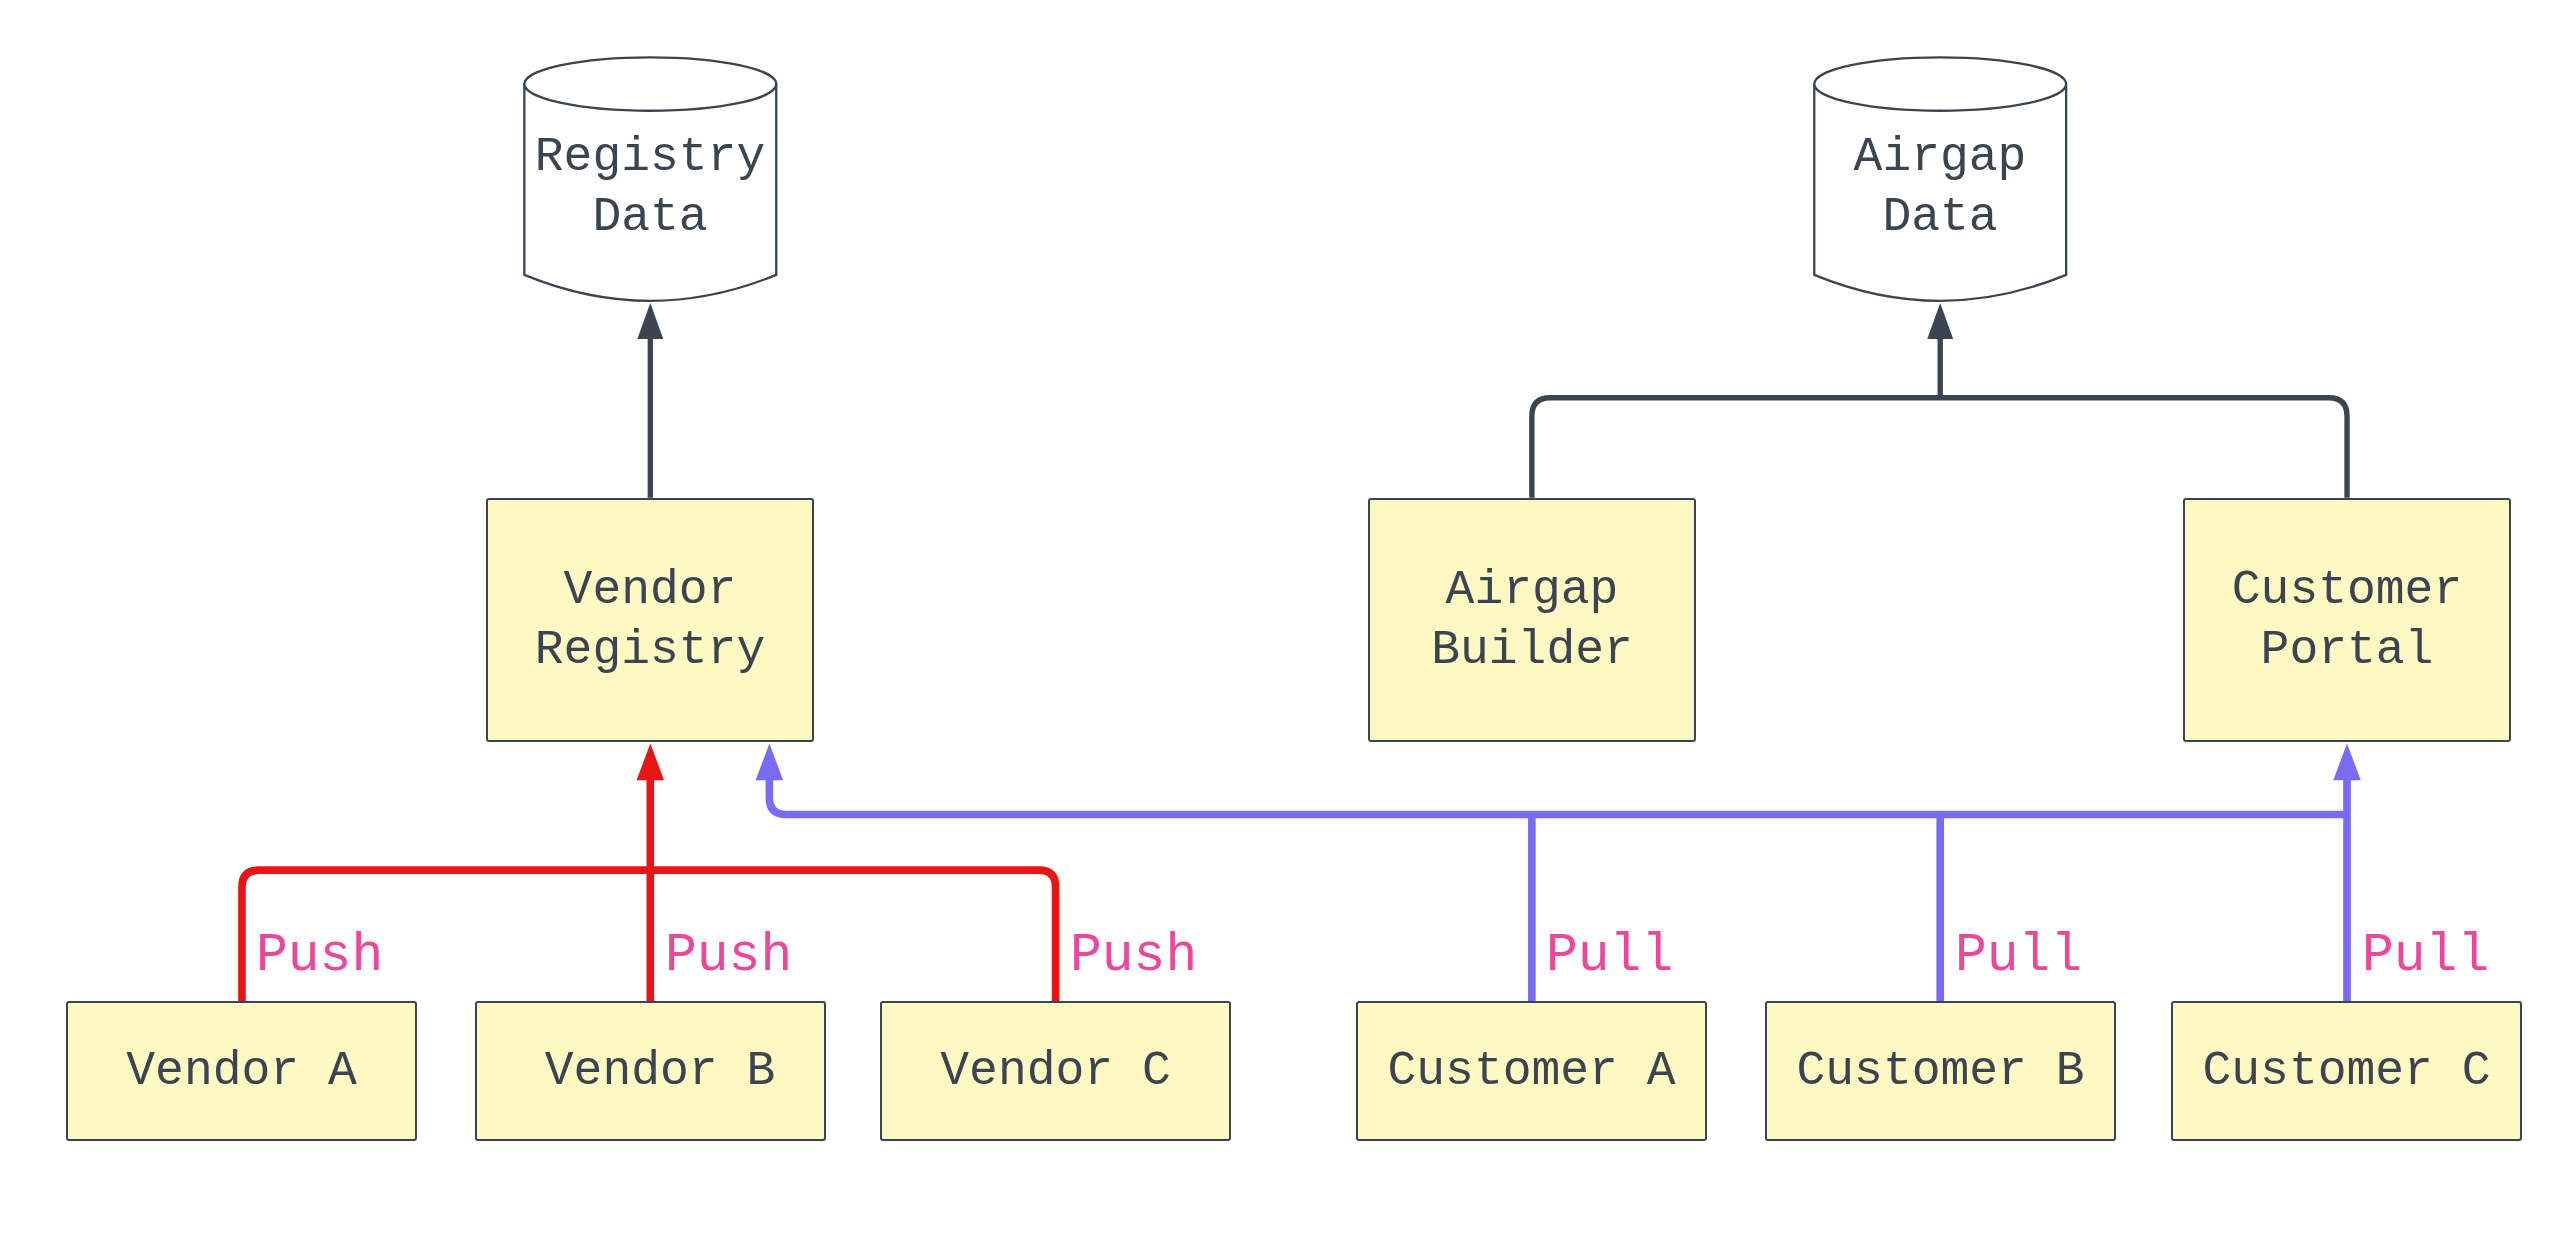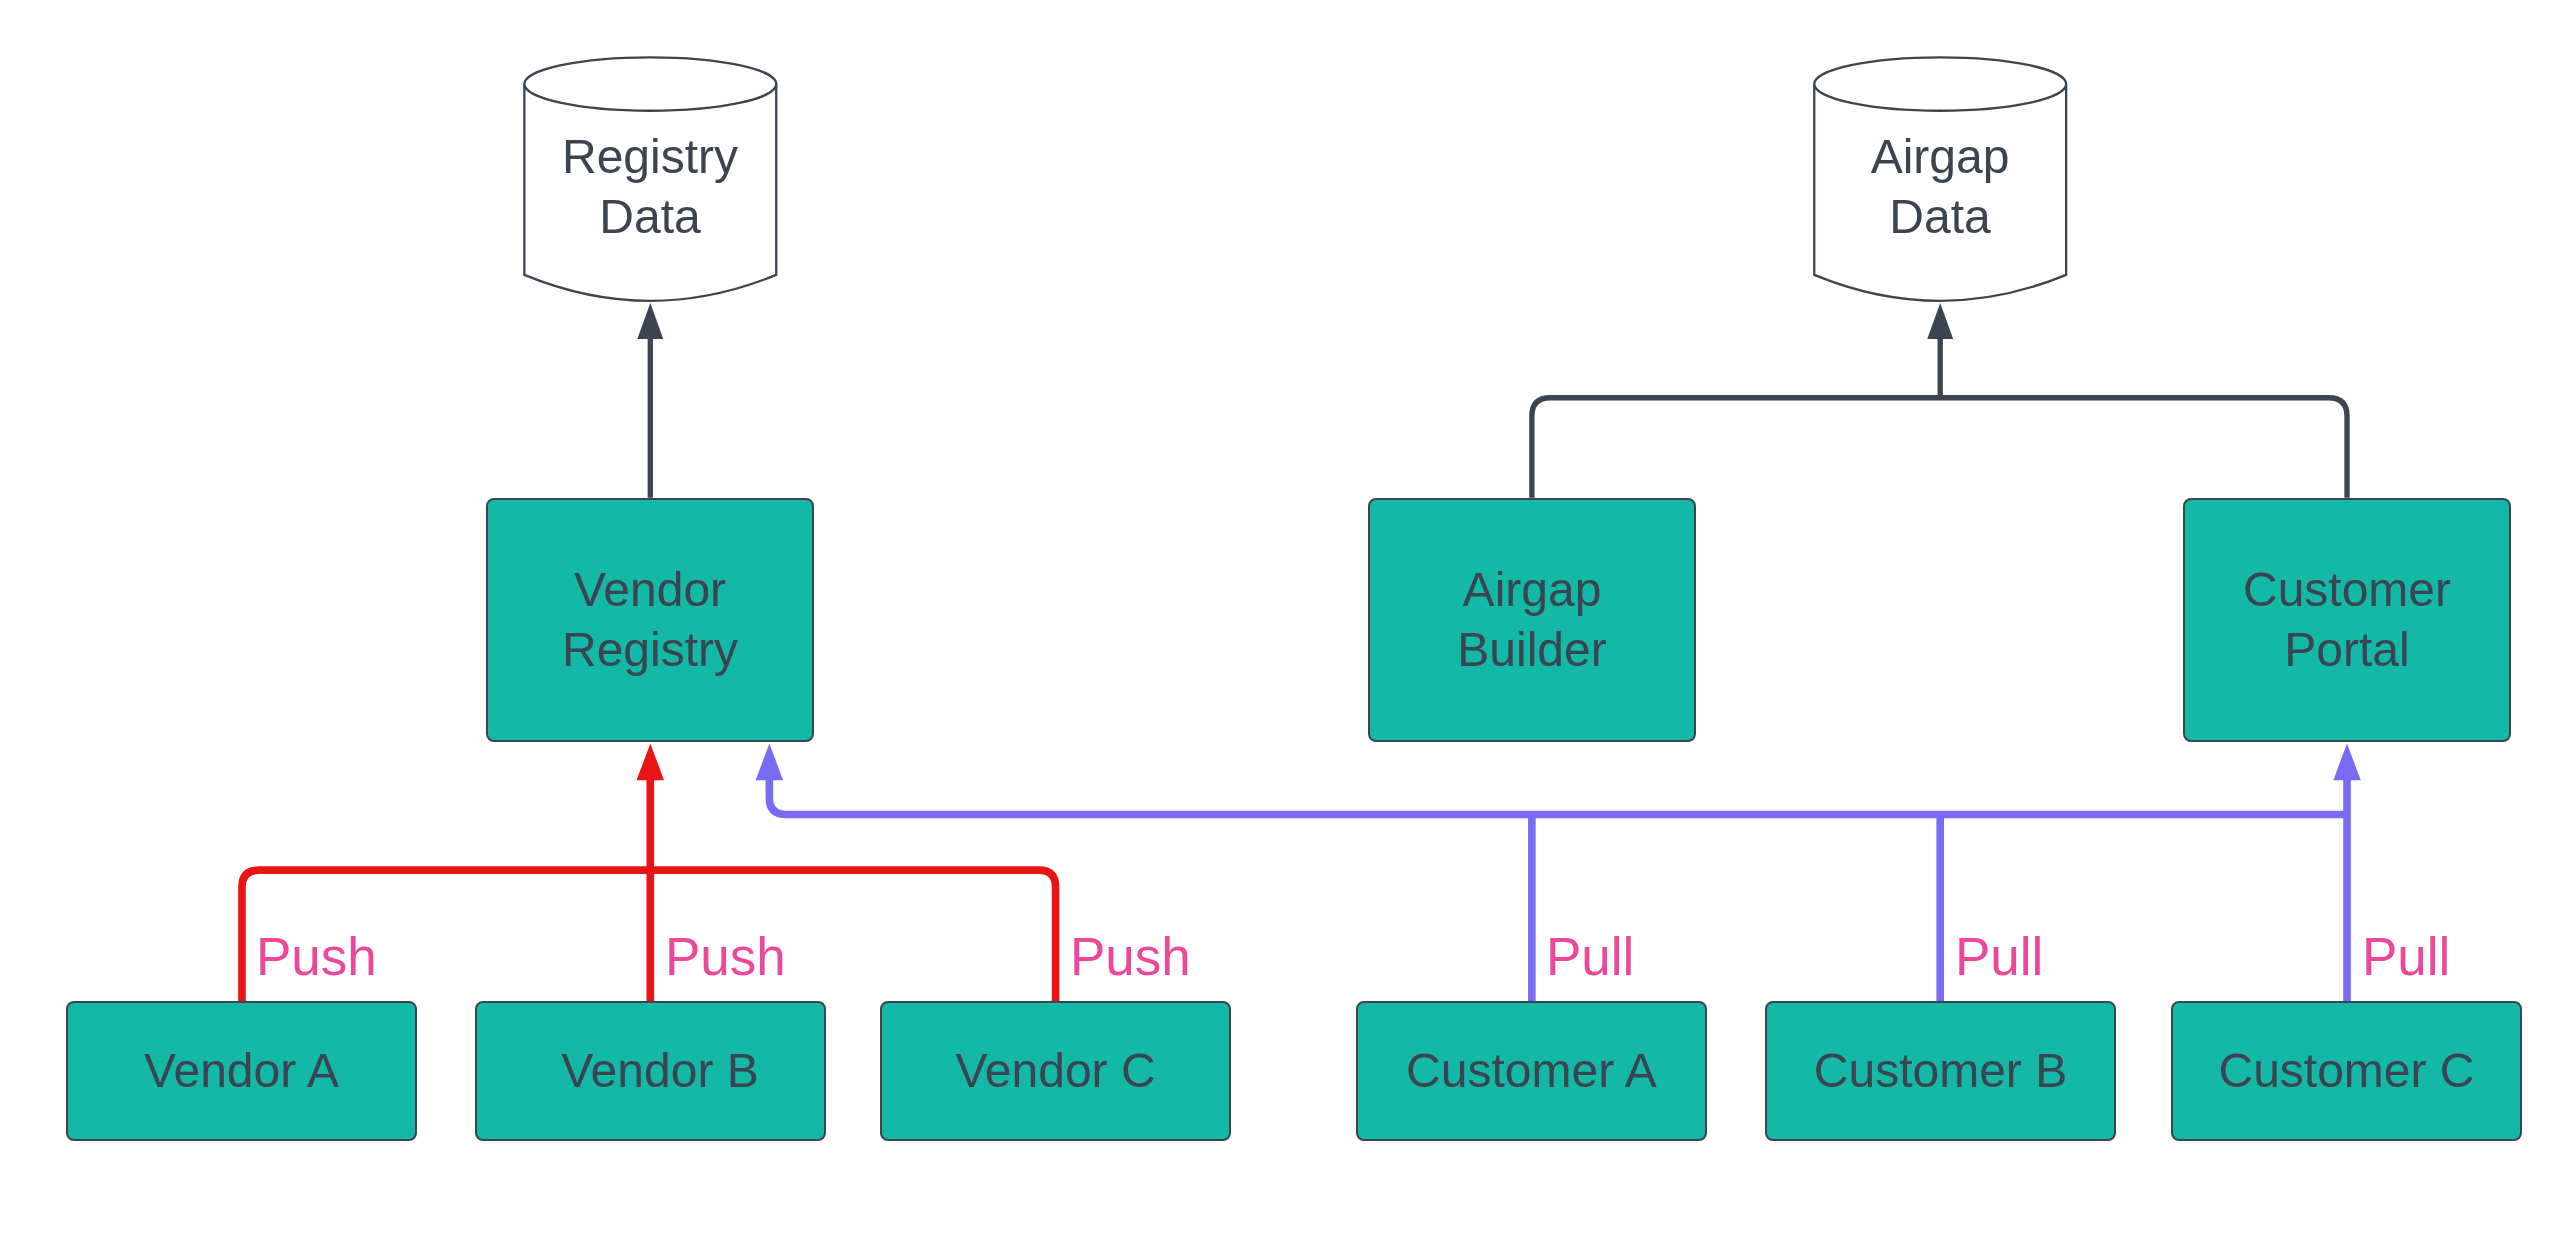--- a/index.html
+++ b/index.html
@@ -1,29 +1,29 @@
 <!DOCTYPE html>
 <html style="font-size:12.2px"><head>
 <meta charset="utf-8">
 <style>
   html, body { margin: 0; padding: 0; background: #ffffff; }
   .stage {
     position: relative;
     width: 2576px;
     height: 1258px;
     background: #ffffff;
-    font-family: Liberation Sans, sans-serif;
+    font-family: Liberation Mono, monospace;
     overflow: hidden;
   }
   .stage svg { position: absolute; left: 0; top: 0; }
   .node {
     position: absolute;
-    background: #14b8a6;
+    background: #fef9c3;
     border: 2.3px solid #3b4451;
-    border-radius: 8px;
+    border-radius: 3px;
     display: flex;
     align-items: center;
     justify-content: center;
     box-sizing: border-box;
   }
   .node-label, .cyl-label {
     color: #3b4451;
     font-size: 48px;
     line-height: 1.25;
     text-align: center;

